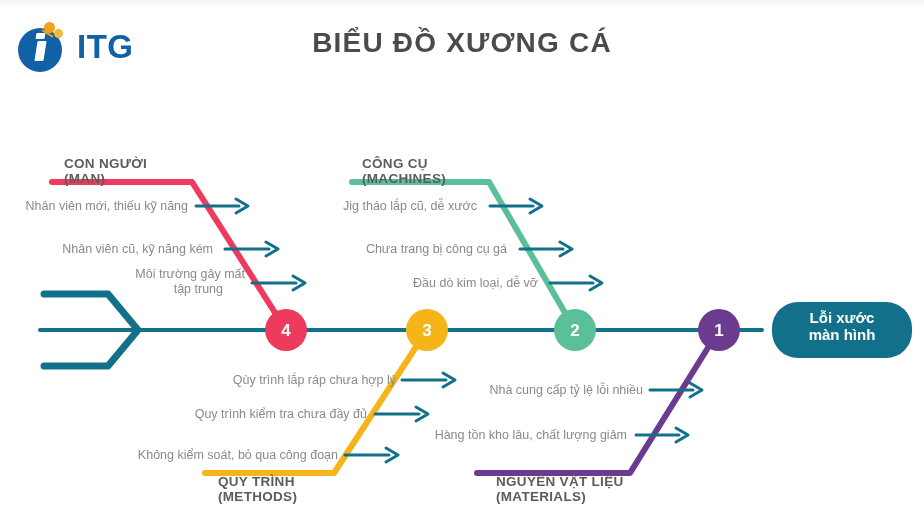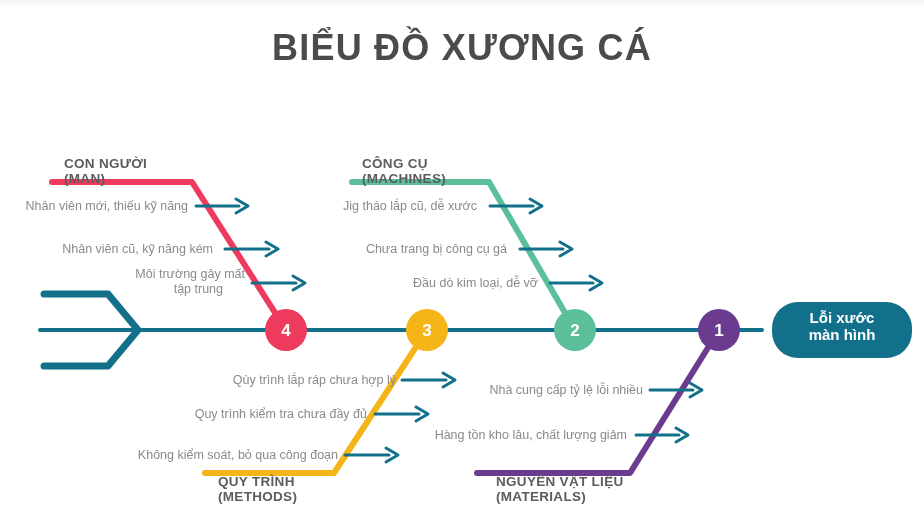--- a/index.html
+++ b/index.html
@@ -47,21 +47,21 @@
     position:absolute;left:26px;top:9px;width:13px;height:2px;background:#f0a11e;
     transform:rotate(32deg);transform-origin:left center;
   }
   .logo-text{
     font-size:33px;font-weight:bold;color:#1161a6;letter-spacing:.5px;
     font-family:"Liberation Sans", sans-serif;line-height:1;
   }
 
   .title{
     position:absolute;left:0;top:27px;width:924px;text-align:center;
-    font-size:36px;font-weight:bold;color:#4b4b4b;letter-spacing:1.2px;
+    font-size:28px;font-weight:bold;color:#4b4b4b;letter-spacing:1.2px;
     font-family:"Liberation Sans", sans-serif;
   }
   .subtitle{
     position:absolute;left:0;top:78px;width:924px;text-align:center;
     font-size:18px;color:#9b9b9b;font-weight:normal;
     font-family:"Liberation Sans", sans-serif;
   }
 
   
   #fishbone{position:absolute;left:0;top:118px;}
@@ -83,20 +83,31 @@
     font-size:15px;font-weight:bold;fill:#ffffff;
   }
 </style>
 </head>
 <body>
 
 <div id="stage">
 
   <div class="topbar"></div>
 
+  <div class="logo-wrap">
+    <div class="logo-mark">
+      <div class="logo-disc"></div>
+      <div class="logo-i-stem"></div>
+      <div class="logo-i-dot"></div>
+      <div class="logo-stick"></div>
+      <div class="logo-ball-a"></div>
+      <div class="logo-ball-b"></div>
+    </div>
+    <div class="logo-text">ITG</div>
+  </div>
 
   <div class="title">BIỂU ĐỒ XƯƠNG CÁ</div>
 
   <svg id="fishbone" width="924" height="409" viewBox="0 0 924 409">
     <defs></defs>
     <g id="bones">
         <path d="M 44 176 L 108 176 L 138 212 L 108 248 L 44 248" fill="none" stroke="#12708A" stroke-width="7" stroke-linecap="round" stroke-linejoin="round"></path>
         <line x1="40" y1="212" x2="762" y2="212" stroke="#12708A" stroke-width="4" stroke-linecap="round"></line>
         <g>
           <path d="M 52 64 L 192 64 L 286 212" fill="none" stroke="#EE3A5C" stroke-width="6" stroke-linecap="round" stroke-linejoin="round"></path>

